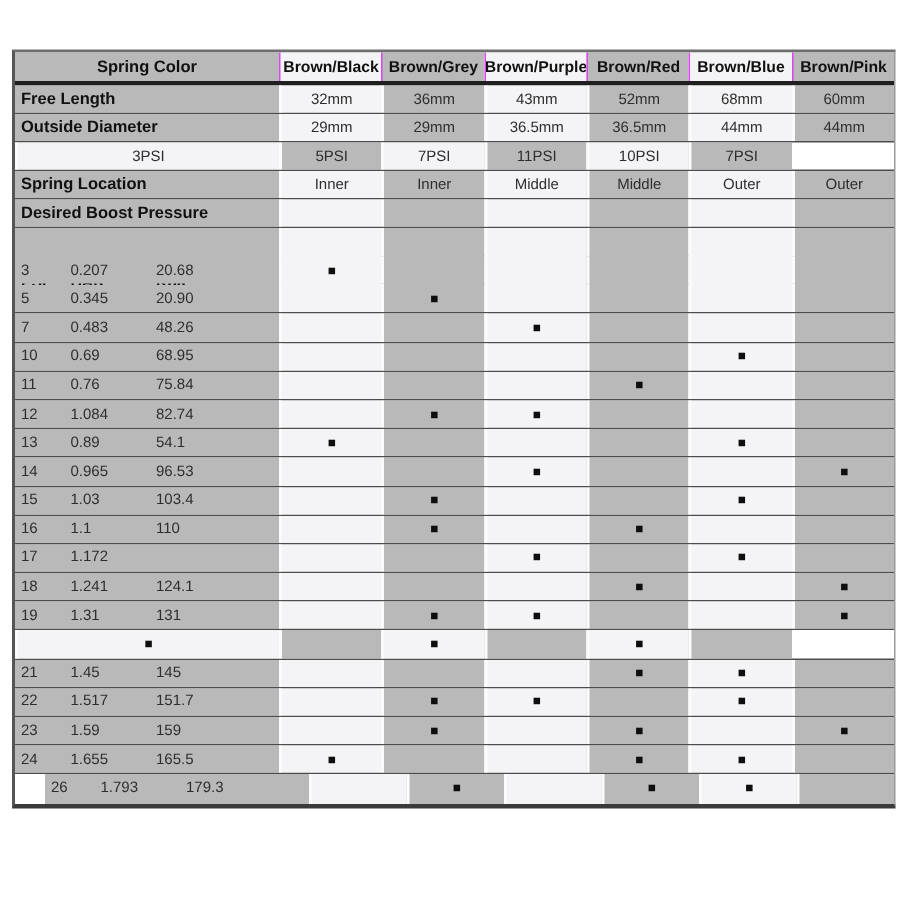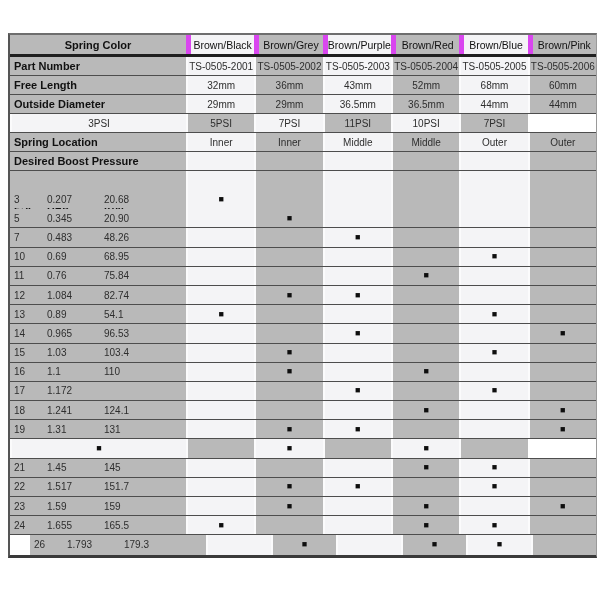--- a/index.html
+++ b/index.html
@@ -35,24 +35,24 @@
     justify-content: center;
     font-size: 10px;
     color: var(--text-value);
     border-left: 2px solid var(--divider);
     overflow: hidden;
     white-space: nowrap;
   }
   .cell.light { background: var(--cell-light); }
   .cell.grey  { background: var(--cell-grey); }
   .cell.hdr {
-    font-weight: normal;
+    font-weight: bold;
     font-size: 10.5px;
     color: var(--text-dark);
-    border-left: 5px solid #d946ef;
+    border-left: 1px solid #d946ef;
   }
   .label-cell {
     display: flex;
     align-items: center;
     justify-content: flex-start;
     padding-left: 4px;
     font-weight: bold;
     font-size: 11px;
     color: var(--text-dark);
     background: var(--cell-grey);
@@ -87,29 +87,20 @@
     <div class="row r-head">
       <div class="label-cell center">Spring Color</div>
       <div class="cell hdr light">Brown/Black</div>
       <div class="cell hdr grey">Brown/Grey</div>
       <div class="cell hdr light">Brown/Purple</div>
       <div class="cell hdr grey">Brown/Red</div>
       <div class="cell hdr light">Brown/Blue</div>
       <div class="cell hdr grey">Brown/Pink</div>
     </div>
     <div class="row r-spec">
-      <div class="label-cell">Part Number</div>
-      <div class="cell light">TS-0505-2001</div>
-      <div class="cell grey">TS-0505-2002</div>
-      <div class="cell light">TS-0505-2003</div>
-      <div class="cell grey">TS-0505-2004</div>
-      <div class="cell light">TS-0505-2005</div>
-      <div class="cell grey">TS-0505-2006</div>
-    </div>
-    <div class="row r-spec">
       <div class="label-cell">Free Length</div>
       <div class="cell light">32mm</div>
       <div class="cell grey">36mm</div>
       <div class="cell light">43mm</div>
       <div class="cell grey">52mm</div>
       <div class="cell light">68mm</div>
       <div class="cell grey">60mm</div>
     </div>
     <div class="row r-spec">
       <div class="label-cell">Outside Diameter</div>

